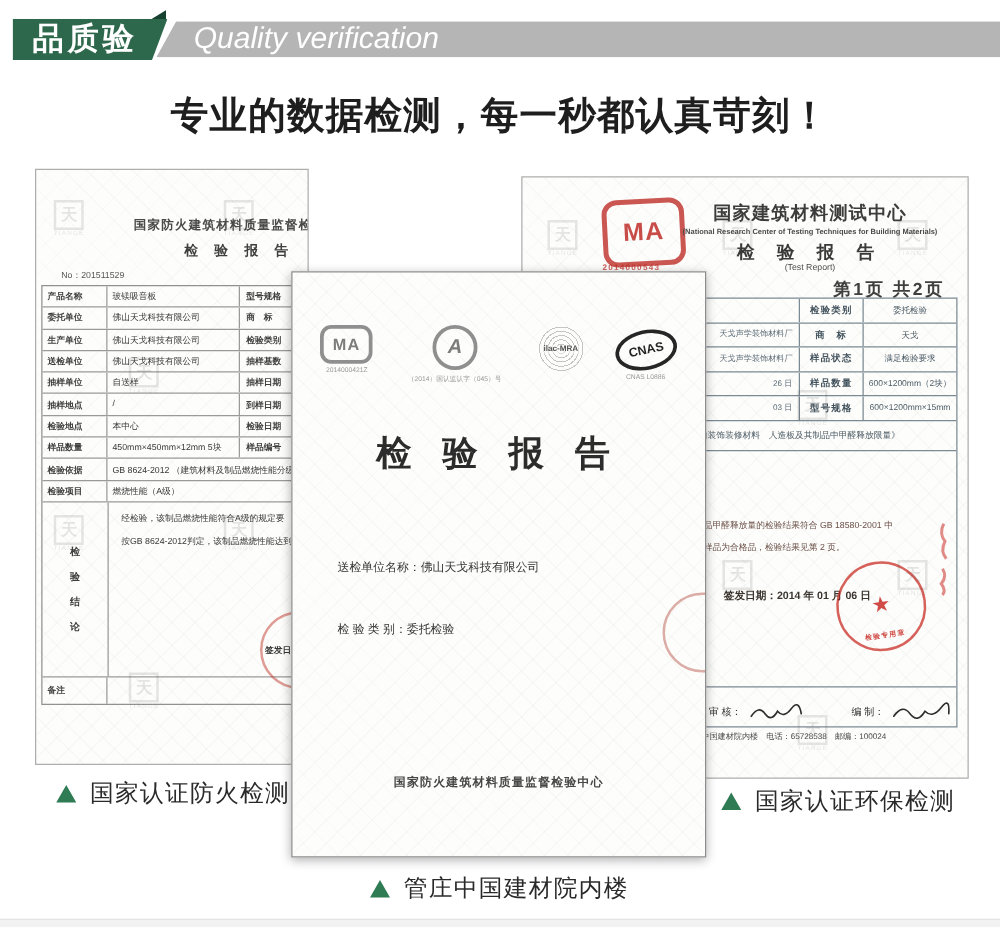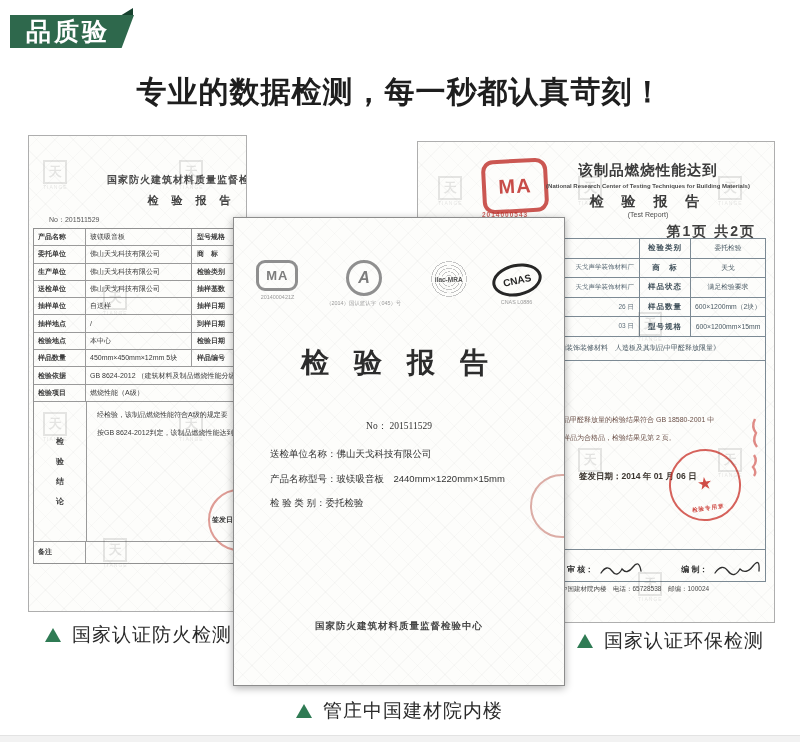--- a/index.html
+++ b/index.html
@@ -116,21 +116,21 @@
   .e-conc-l2{position:absolute;top:72px;left:108px;font-size:7px;color:#6b5048;white-space:nowrap;}
   .e-issue{position:absolute;top:110px;left:152px;font-size:8.5px;font-weight:bold;color:#3a342e;}
   .stamp{position:absolute;left:242px;top:88px;width:72px;height:72px;border:2.5px solid rgba(200,45,38,.75);
          border-radius:50%;transform:rotate(-8deg);box-sizing:border-box;}
   .stamp .star{position:absolute;top:50%;left:50%;transform:translate(-50%,-56%);font-size:17px;
                color:rgba(200,45,38,.85);}
   .stamp .stamp-b{position:absolute;bottom:7px;left:0;width:100%;text-align:center;font-size:5.5px;
                   font-weight:bold;color:rgba(200,45,38,.85);letter-spacing:1px;}
   .e-sidemark{position:absolute;right:3px;top:56px;}
   .e-sigrow{height:39px;display:flex;align-items:center;padding-left:140px;gap:6px;font-size:8px;
-            font-weight:bold;color:#333;}
+            font-weight:normal;color:#333;}
   .e-sigrow .gap{width:26px;}
   .e-address{position:absolute;top:443px;left:130px;font-size:6.5px;color:#4a4a4a;white-space:nowrap;}
 
   
   .caption{position:absolute;display:flex;align-items:center;gap:11px;z-index:2;}
   .tri{width:0;height:0;border-left:8px solid transparent;border-right:8px solid transparent;
        border-bottom:14px solid #2F7B54;}
   .cap-text{font-size:19px;color:#2a2a2a;letter-spacing:1px;}
   #cap-fire{left:45px;top:622px;}
   #cap-env{left:577px;top:628px;}
@@ -146,20 +146,21 @@
   .wmtxt{font-size:5px;color:#444;letter-spacing:1px;}
   .sig path{fill:none;stroke:#2e2e2e;stroke-width:1.3;stroke-linecap:round;}
 </style>
 </head>
 <body>
 
 <div id="page">
 
   <div class="ribbon">品质验证</div>
   <div class="fold"></div>
+  <div class="graybar">Quality verification</div>
   <div class="headline">专业的数据检测，每一秒都认真苛刻！</div>
 
   <div class="cert" id="cert-fire">
     <div class="f-agency">国家防火建筑材料质量监督检验中心</div>
     <div class="f-title">检 验 报 告</div>
     <div class="f-no">No：201511529</div>
     <div class="f-table">
       <div>
           <div class="frow">
             <div class="fc1">产品名称</div>
@@ -260,21 +261,21 @@
         <div class="wm" style="left: 210px; top: 402px;">
           <div class="wmbox">天</div>
           <div class="wmtxt">TIANGE</div>
         </div>
       </div>
   </div>
 
   <div class="cert" id="cert-env">
     <div class="e-cma">MA</div>
     <div class="e-cma-no">2014000543</div>
-    <div class="e-agency">该制品燃烧性能达到</div>
+    <div class="e-agency">国家建筑材料测试中心</div>
     <div class="e-agency-en">(National Research Center of Testing Techniques for Building Materials)</div>
     <div class="e-title" style="top:51px">检 验 报 告</div>
     <div class="e-title-en">(Test Report)</div>
     <div class="e-page">第1页 共2页</div>
     <div class="e-table">
       <div>
           <div class="erow">
             <div class="ec-left"></div>
             <div class="ec-label">检验类别</div>
             <div class="ec-value">委托检验</div>
@@ -385,23 +386,21 @@
         <div class="ilac-badge">
           <span>ilac-MRA</span>
         </div>
       </div>
       <div class="logo">
         <div class="cnas-badge">CNAS</div>
         <div class="logo-no">CNAS L0886</div>
       </div>
     </div>
     <div class="a-title">检 验 报 告</div>
-    <div class="a-no">No： 201511529</div>
     <div class="a-line" style="top:230px">送检单位名称：佛山天戈科技有限公司</div>
-    <div class="a-line" style="top:255px">产品名称型号：玻镁吸音板　2440mm×1220mm×15mm</div>
     <div class="a-line" style="top:279px">检 验 类 别：委托检验</div>
     <div class="a-stamp"></div>
     <div class="a-footer">国家防火建筑材料质量监督检验中心</div>
   </div>
 
   <div class="caption" id="cap-env">
     <span class="tri"></span>
     <span class="cap-text">国家认证环保检测</span>
   </div>
   <div class="caption" id="cap-fire">

